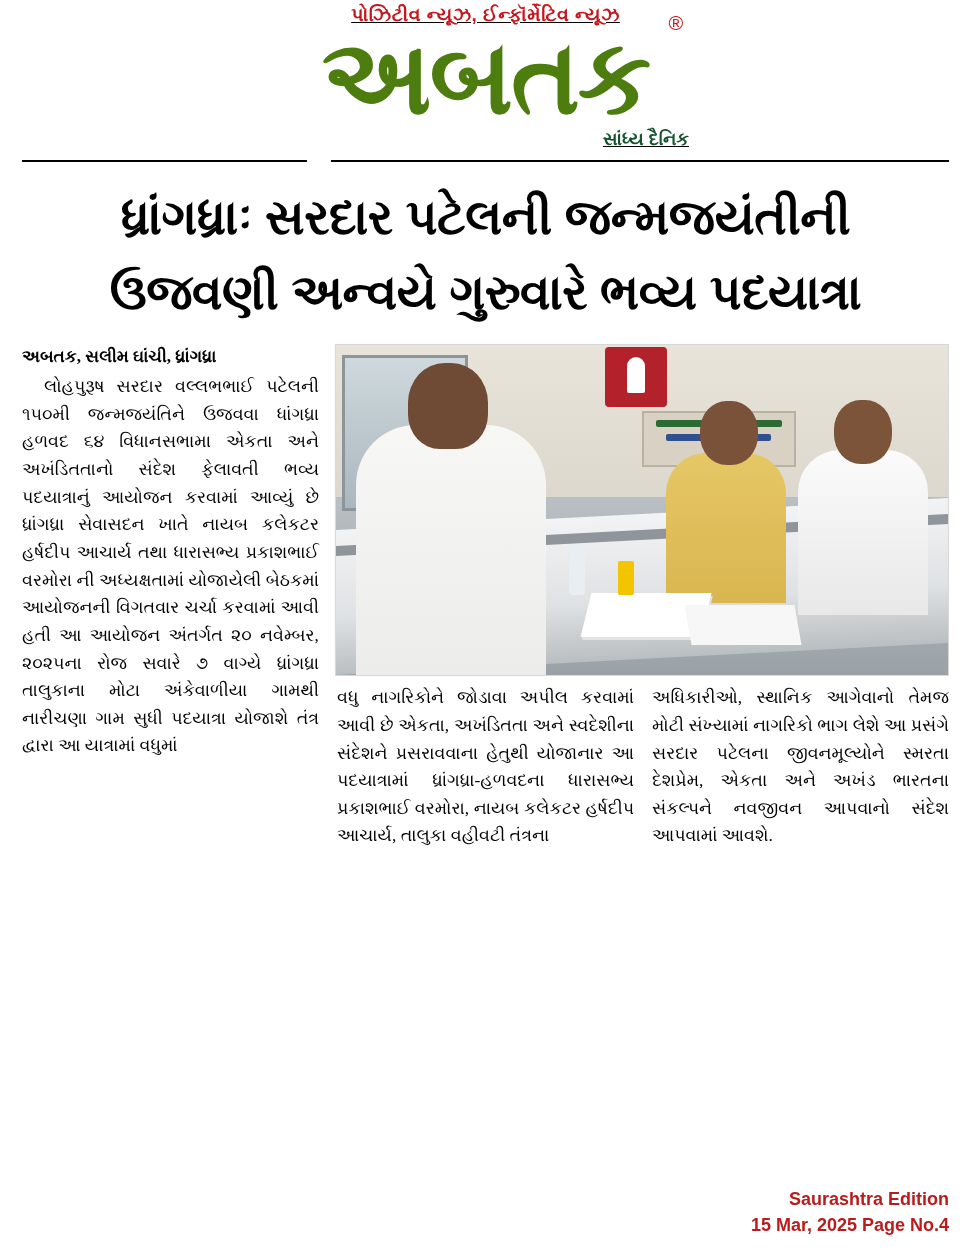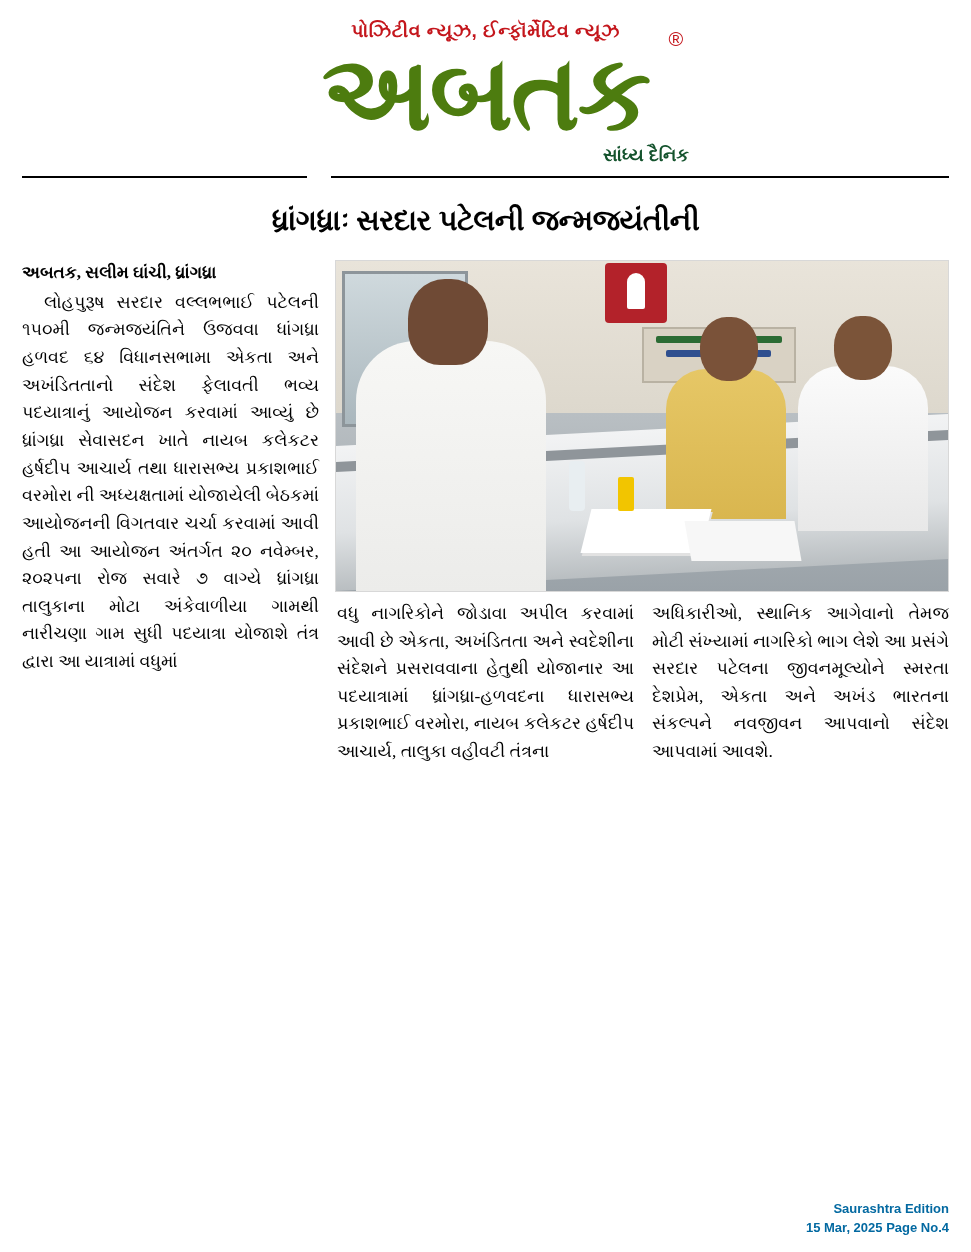--- a/index.html
+++ b/index.html
@@ -21,21 +21,22 @@
     width: 971px;
     height: 1252px;
     box-sizing: border-box;
     padding: 0 22px;
   }
 
   
   .masthead {
     position: relative;
     text-align: center;
-    padding-top: 20px;
+    padding-top: 4px;
+    text-decoration: underline;
   }
   .tagline-top {
     font-family: "Liberation Sans", sans-serif;
     font-weight: bold;
     font-size: 19px;
     color: #c4161c;
     letter-spacing: 0.5px;
     margin-bottom: 2px;
   }
   .logo-wrap {
@@ -87,21 +88,21 @@
   .rule-right {
     flex: 1 1 auto;
     border-top: 2px solid #000;
     height: 0;
   }
 
   
   .headline {
     font-family: "Liberation Sans", sans-serif;
     font-weight: bold;
-    font-size: 29px;
+    font-size: 49px;
     line-height: 1.28;
     text-align: center;
     margin-top: 12px;
     letter-spacing: -0.5px;
   }
   .subheadline {
     font-family: "Liberation Sans", sans-serif;
     font-weight: bold;
     font-size: 26px;
     line-height: 1.3;
@@ -262,24 +263,24 @@
   }
   .lower-cols .col { width: 297px; }
 
   
   .footer {
     position: absolute;
     right: 22px;
     bottom: 14px;
     text-align: right;
     font-family: "Liberation Sans", sans-serif;
-    font-size: 13px;
+    font-size: 18px;
     font-weight: bold;
     line-height: 1.45;
-    color: #0369a1;
+    color: #b91c1c;
   }
 </style>
 </head>
 <body>
 
 <div class="page">
 
   <div class="masthead">
     <div class="tagline-top">પોઝિટીવ ન્યૂઝ, ઈન્ફૉર્મેટિવ ન્યૂઝ</div>
     <div class="logo-wrap">
@@ -289,20 +290,21 @@
     <div class="tagline-bottom">સાંધ્ય દૈનિક</div>
   </div>
 
   <div class="rule-row">
     <div class="rule-left"></div>
     <div class="rule-gap"></div>
     <div class="rule-right"></div>
   </div>
 
   <div class="headline">ધ્રાંગધ્રાઃ સરદાર પટેલની જન્મજયંતીની</div>
+  <div class="headline">ઉજવણી અન્વયે ગુરુવારે ભવ્ય પદયાત્રા</div>
 
   <div class="body-area">
 
     <div class="columns">
       <div class="col">
         <div class="byline">અબતક, સલીમ ઘાંચી, ધ્રાંગધ્રા</div>
         <p class="indent">લોહપુરૂષ સરદાર વલ્લભભાઈ પટેલની ૧૫૦મી જન્મજયંતિને ઉજવવા ધાંગધ્રા હળવદ ૬૪ વિધાનસભામા એકતા અને અખંડિતતાનો સંદેશ ફેલાવતી ભવ્ય પદયાત્રાનું આયોજન કરવામાં આવ્યું છે ધ્રાંગધ્રા સેવાસદન ખાતે નાયબ કલેકટર હર્ષદીપ આચાર્ય તથા ધારાસભ્ય પ્રકાશભાઈ વરમોરા ની અધ્યક્ષતામાં યોજાયેલી બેઠકમાં આયોજનની વિગતવાર ચર્ચા કરવામાં આવી હતી આ આયોજન અંતર્ગત ૨૦ નવેમ્બર, ૨૦૨૫ના રોજ સવારે ૭ વાગ્યે ધ્રાંગધ્રા તાલુકાના મોટા અંકેવાળીયા ગામથી નારીચણા ગામ સુધી પદયાત્રા યોજાશે તંત્ર દ્વારા આ યાત્રામાં વધુમાં</p>
       </div>
       <div class="col"></div>
       <div class="col"></div>

